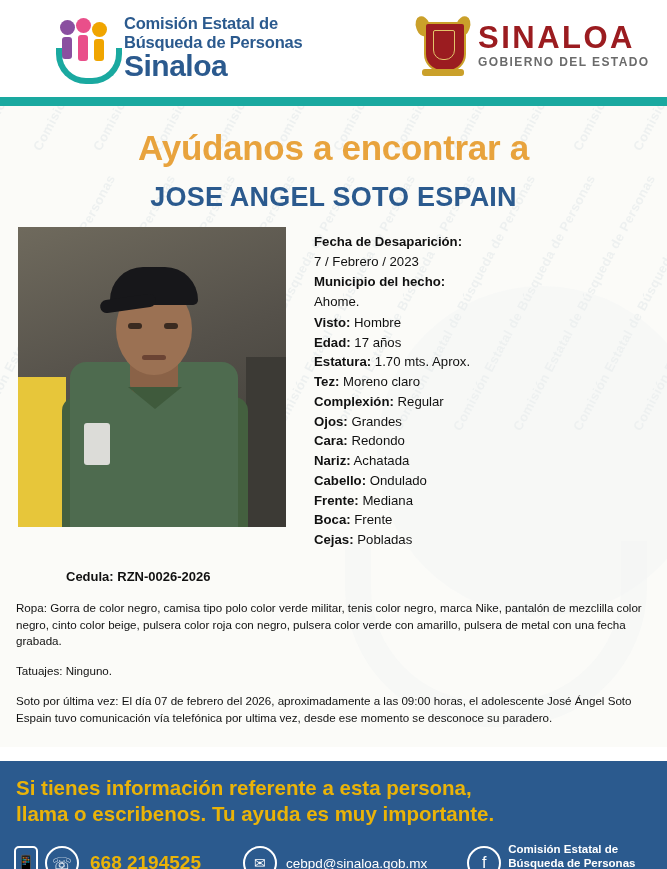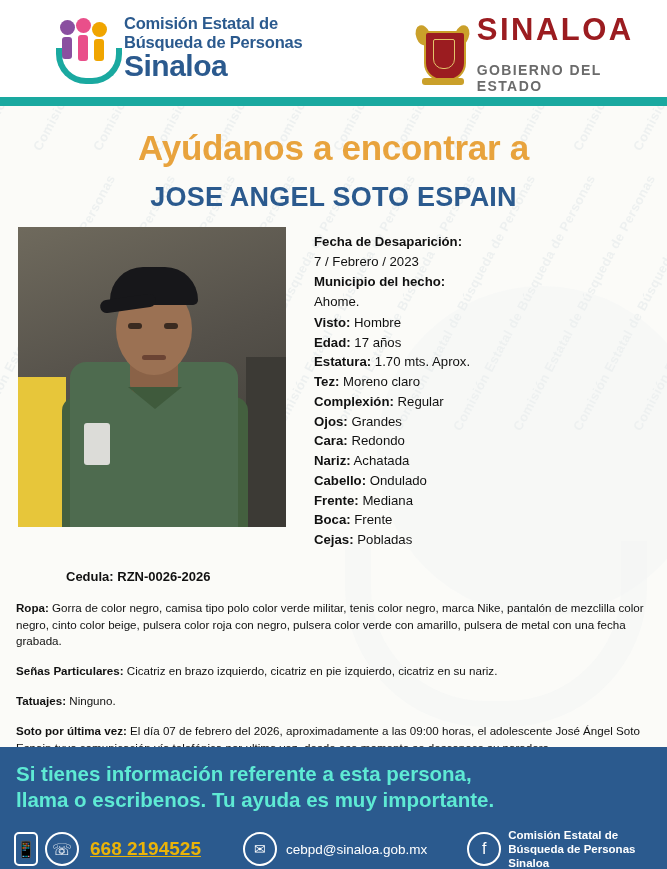--- a/index.html
+++ b/index.html
@@ -121,25 +121,25 @@
     border-radius: 3px;
   }
   .gob-text .g1 {
     font-size: 31px;
     font-weight: bold;
     color: #9b1c20;
     letter-spacing: 2.5px;
     line-height: 1;
   }
   .gob-text .g2 {
-    font-size: 14px;
+    font-size: 12px;
     font-weight: bold;
     color: #6b6b6b;
     letter-spacing: 1.4px;
-    margin-top: 17px;
+    margin-top: 2px;
   }
 
   
   .teal-bar {
     height: 9px;
     background: #1aa9a0;
     width: 100%;
   }
 
   
@@ -309,27 +309,28 @@
   }
 
   .para-wrap {
     padding: 0 16px 0 16px;
     margin-top: 16px;
     font-size: 11.6px;
     line-height: 1.45;
     color: #111;
   }
   .para { margin-bottom: 13px; }
-  .para b { font-weight: bold; }
+  .para b { font-weight: normal; }
 
   
   .cta {
     background: #2b5a8e;
-    color: #5eead4;
+    color: #eab308;
     padding: 14px 16px 10px 16px;
+    margin-top: 14px;
   }
   .cta .line {
     font-size: 20.5px;
     font-weight: bold;
     line-height: 1.25;
   }
   .footer {
     background: #2b5a8e;
     display: flex;
     align-items: center;
@@ -472,21 +473,20 @@
         <div class="row"><b>Frente:</b> <span>Mediana</span></div>
         <div class="row"><b>Boca:</b> <span>Frente</span></div>
         <div class="row"><b>Cejas:</b> <span>Pobladas</span></div>
       </div>
     </div>
 
     <div class="cedula">Cedula: RZN-0026-2026</div>
 
     <div class="para-wrap">
       <div class="para"><b>Ropa:</b><span> Gorra de color negro, camisa tipo polo color verde militar, tenis color negro, marca Nike, pantalón de mezclilla color negro, cinto color beige, pulsera color roja con negro, pulsera color verde con amarillo, pulsera de metal con una fecha grabada.</span></div>
-      <div class="para"><b>Señas Particulares:</b><span> Cicatriz en brazo izquierdo, cicatriz en pie izquierdo, cicatriz en su nariz.</span></div>
       <div class="para"><b>Tatuajes:</b><span> Ninguno.</span></div>
       <div class="para"><b>Soto por última vez:</b><span> El día 07 de febrero del 2026, aproximadamente a las 09:00 horas, el adolescente José Ángel Soto Espain tuvo comunicación vía telefónica por ultima vez, desde ese momento se desconoce su paradero.</span></div>
     </div>
   </div>
 </div>
 
 <div class="cta">
   <div class="line">Si tienes información referente a esta persona,</div>
   <div class="line">llama o escribenos. Tu ayuda es muy importante.</div>
 </div>

